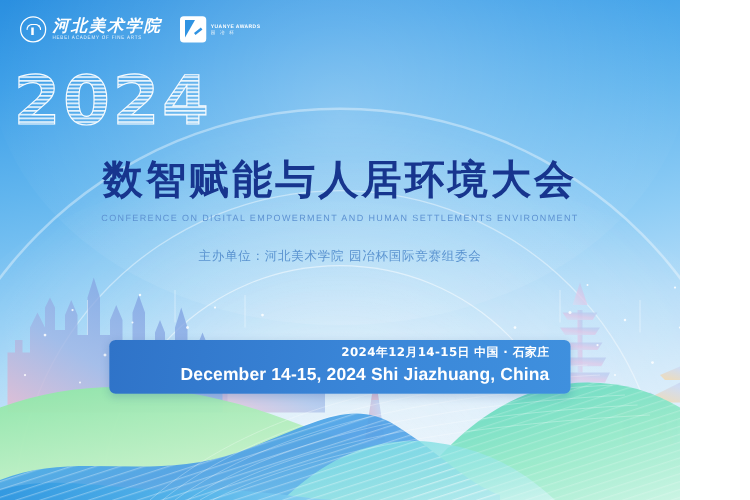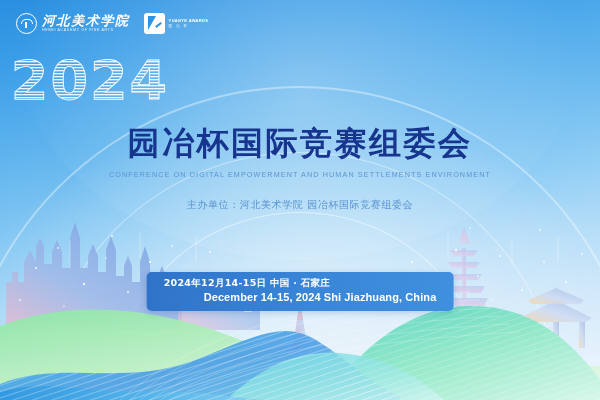--- a/index.html
+++ b/index.html
@@ -2,21 +2,21 @@
 <html><head>
 <meta charset="utf-8">
 <style>
   html, body {
     margin: 0;
     padding: 0;
     background: #ffffff;
   }
   #poster {
     position: relative;
-    width: 600px;
+    width: 544px;
     height: 400px;
     overflow: hidden;
     font-family: "Liberation Sans", "DejaVu Sans", sans-serif;
     background: linear-gradient(170deg, #2a8fe0 0%, #3d9fe8 14%, #61b5ee 32%, #8fcdf5 52%, #b5ddf8 66%, #cfe8fa 78%, #e3f1fc 90%, #eef7fd 100%);
   }
 
   
   .arc {
     position: absolute;
     border-radius: 50%;
@@ -233,35 +233,35 @@
 
   
   .date-pill {
     position: absolute;
     left: 50%;
     top: 272px;
     transform: translateX(-50%);
     background: linear-gradient(100deg, #2f73c8 0%, #3a86d8 55%, #3f90de 100%);
     border-radius: 5px;
     padding: 5px 17px 6px 17px;
-    text-align: left;
+    text-align: right;
     color: #ffffff;
     z-index: 28;
     box-shadow: 0 2px 7px rgba(30,80,150,0.22);
   }
   .date-cn {
     font-size: 9.5px;
     font-weight: 700;
     letter-spacing: 0.3px;
     line-height: 1.35;
     white-space: nowrap;
     font-family: "DejaVu Sans", "Liberation Sans", sans-serif;
   }
   .date-en {
-    font-size: 11px;
+    font-size: 14px;
     font-weight: 700;
     letter-spacing: 0.1px;
     line-height: 1.35;
     white-space: nowrap;
     padding-left: 40px;
   }
 
   
   .scene {
     position: absolute;
@@ -352,21 +352,21 @@
         <pattern id="stripesV" width="3" height="3" patternUnits="userSpaceOnUse">
           <rect width="3" height="3" fill="rgba(255,255,255,0)"></rect>
           <rect width="1.35" height="3" fill="#ffffff" opacity="0.92"></rect>
         </pattern>
       </defs>
       <text x="90" y="47" text-anchor="middle" font-family="DejaVu Sans, Liberation Sans, sans-serif" font-size="54" font-weight="700" letter-spacing="2" fill="url(#stripes)" stroke="#ffffff" stroke-width="0.9" opacity="0.95">2024</text>
     </svg>
   </div>
 
   <div class="title-block">
-    <div class="title-cn">园冶杯国际竞赛组委会</div>
+    <div class="title-cn">数智赋能与人居环境大会</div>
     <div class="title-en">CONFERENCE ON DIGITAL EMPOWERMENT AND HUMAN SETTLEMENTS ENVIRONMENT</div>
     <div class="organizer">主办单位：河北美术学院  园冶杯国际竞赛组委会</div>
   </div>
 
   <div class="date-pill">
     <div class="date-cn">2024年12月14-15日  中国 · 石家庄</div>
     <div class="date-en">December 14-15, 2024 Shi Jiazhuang, China</div>
   </div>
 
   <svg class="scene" viewBox="0 0 600 400" preserveAspectRatio="none">

